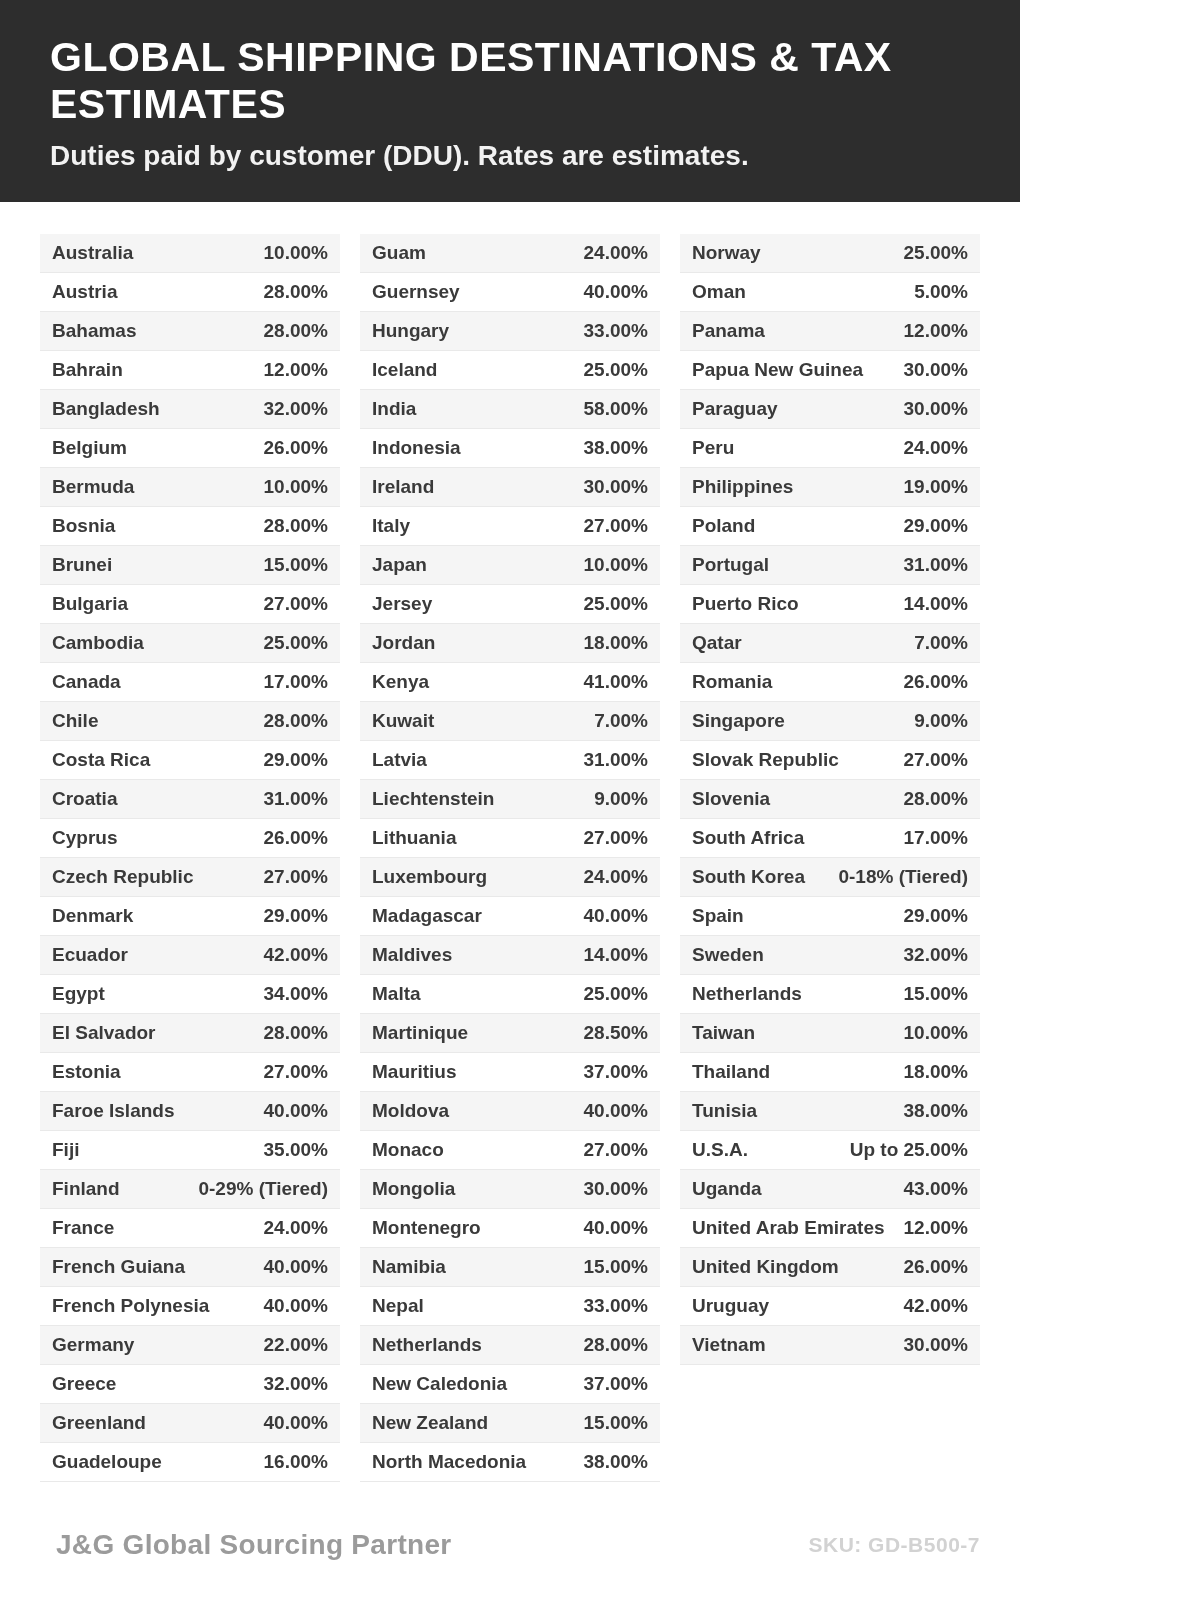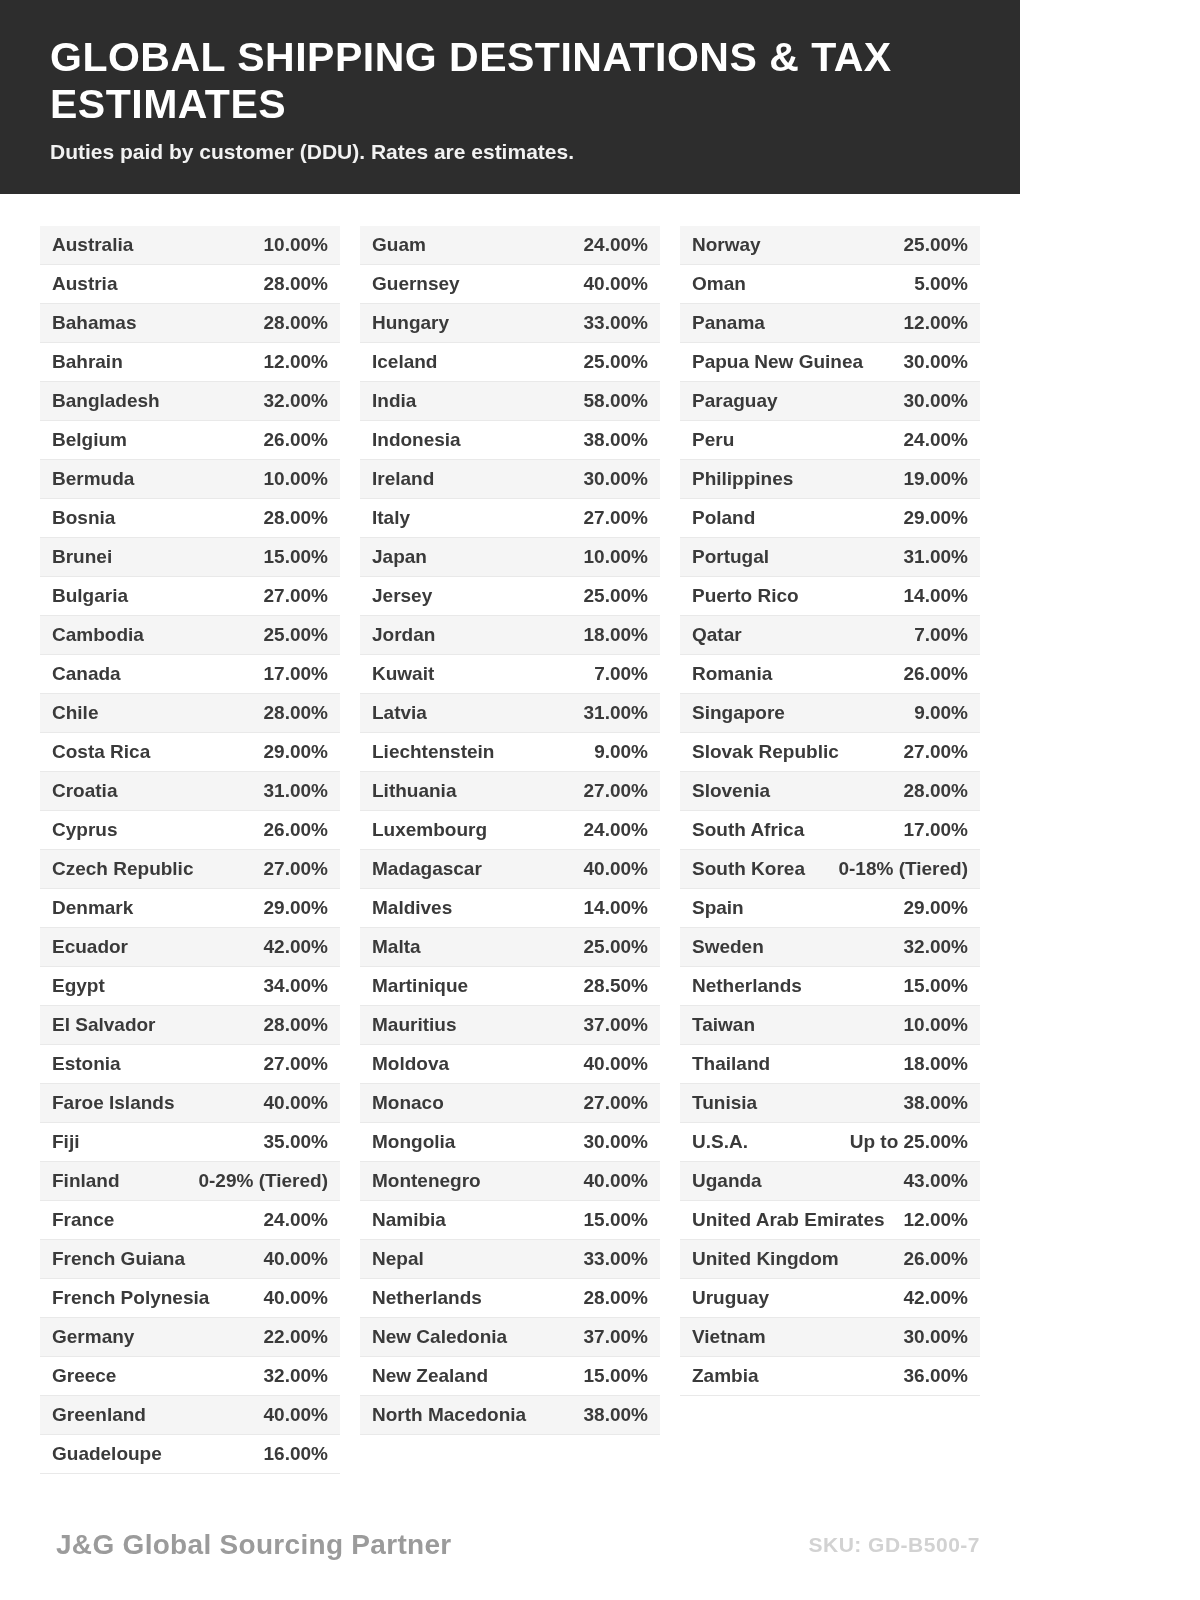--- a/index.html
+++ b/index.html
@@ -23,21 +23,21 @@
     padding: 34px 50px 30px 50px;
   }
   .header .title {
     font-size: 41px;
     font-weight: 800;
     letter-spacing: 0.5px;
     color: #ffffff;
   }
   .header .subtitle {
     margin-top: 12px;
-    font-size: 21px;
+    font-size: 28px;
     font-weight: 700;
     color: #f2f2f2;
   }
   
   .table-area {
     flex: 1;
     padding: 32px 40px 0 40px;
     display: flex;
     gap: 20px;
     align-items: flex-start;
@@ -273,20 +273,24 @@
         </div>
         <div class="row">
           <span class="country">Jersey</span>
           <span class="rate">25.00%</span>
         </div>
         <div class="row">
           <span class="country">Jordan</span>
           <span class="rate">18.00%</span>
         </div>
         <div class="row">
+          <span class="country">Kenya</span>
+          <span class="rate">41.00%</span>
+        </div>
+        <div class="row">
           <span class="country">Kuwait</span>
           <span class="rate">7.00%</span>
         </div>
         <div class="row">
           <span class="country">Latvia</span>
           <span class="rate">31.00%</span>
         </div>
         <div class="row">
           <span class="country">Liechtenstein</span>
           <span class="rate">9.00%</span>
@@ -469,24 +473,20 @@
           <span class="country">United Kingdom</span>
           <span class="rate">26.00%</span>
         </div>
         <div class="row">
           <span class="country">Uruguay</span>
           <span class="rate">42.00%</span>
         </div>
         <div class="row">
           <span class="country">Vietnam</span>
           <span class="rate">30.00%</span>
-        </div>
-        <div class="row">
-          <span class="country">Zambia</span>
-          <span class="rate">36.00%</span>
         </div>
       </div>
   </div>
 
   <div class="footer">
     <div class="brand">J&amp;G Global Sourcing Partner</div>
     <div class="sku">SKU: GD-B500-7</div>
   </div>
 
 </div>

